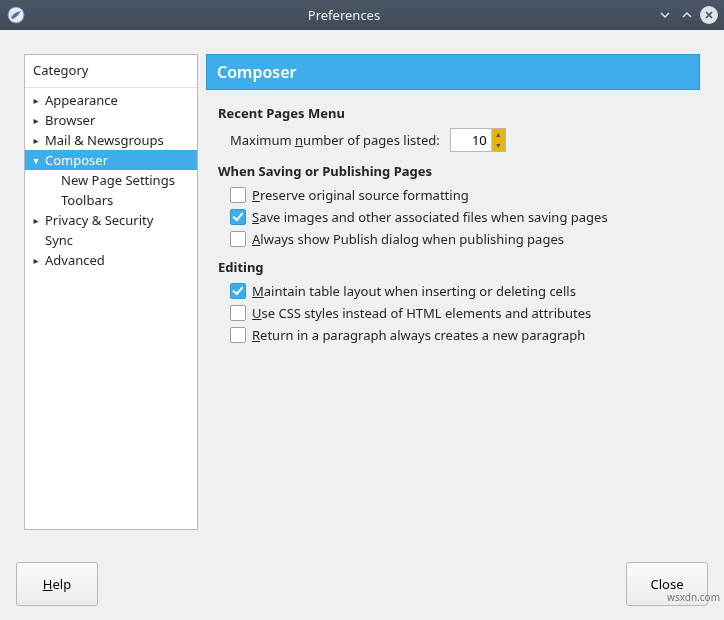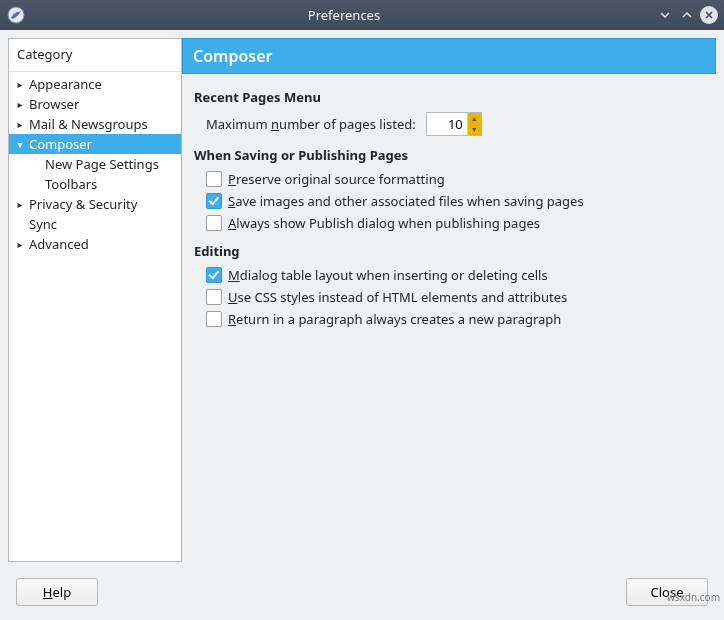--- a/index.html
+++ b/index.html
@@ -39,21 +39,21 @@
       color:#dfe3e8; border-radius:50%;
     }
     .titlebar .winbtn.close {
       background:#dfe3e8; color:#3f4a58;
     }
     
     .wrap {
       display:flex; height: calc(100% - 30px); flex-direction:column;
     }
     .content {
-      flex:1; display:flex; padding:8px; gap:0; min-height:0;justify-content:flex-end;
+      flex:1; display:flex; padding:24px; gap:8px; min-height:0;justify-content:flex-end;
     }
     .sidebar {
       width: 174px;
       background:#fff;
       border:1px solid #b6b8ba;
       display:flex; flex-direction:column;
       overflow:auto;
     }
     .sidebar-header {
       padding:6px 8px 8px 8px;
@@ -114,21 +114,21 @@
     .chk.checked { background:#3daee9; border-color:#2b99d3; }
     .chk.checked::after {
       content:""; width:4px; height:8px; border:solid #fff; border-width:0 2px 2px 0; transform: rotate(40deg) translate(-1px,-1px);
     }
     .chk-label u { text-decoration: underline; }
     
     .buttonbar {
       display:flex; justify-content:space-between; padding:8px 16px 14px 16px;
     }
     .btn {
-      min-width:82px; padding:4px 14px; text-align:center;
+      min-width:82px; padding:12px 14px; text-align:center;
       background:linear-gradient(to bottom,#fafafa,#ececec);
       border:1px solid #b6b8ba; border-radius:3px;
       font:inherit; cursor:pointer;
     }
     .watermark {
       position:absolute; right:4px; bottom:16px; font-size:10px; color:#777;
     }
   </style>
 </head>
 <body>
@@ -231,21 +231,21 @@
           <span class="chk-label"><u>S</u><span>ave images and other associated files when saving pages</span></span>
         </div>
         <div class="row">
           <span class="chk"></span>
           <span class="chk-label"><u>A</u><span>lways show Publish dialog when publishing pages</span></span>
         </div>
 
         <div class="section-title">Editing</div>
         <div class="row">
           <span class="chk checked"></span>
-          <span class="chk-label"><u>M</u><span>dialog table layout when inserting or deleting cells</span></span>
+          <span class="chk-label"><u>M</u><span>aintain table layout when inserting or deleting cells</span></span>
         </div>
         <div class="row">
           <span class="chk"></span>
           <span class="chk-label"><u>U</u><span>se CSS styles instead of HTML elements and attributes</span></span>
         </div>
         <div class="row">
           <span class="chk"></span>
           <span class="chk-label"><u>R</u><span>eturn in a paragraph always creates a new paragraph</span></span>
         </div>
 

